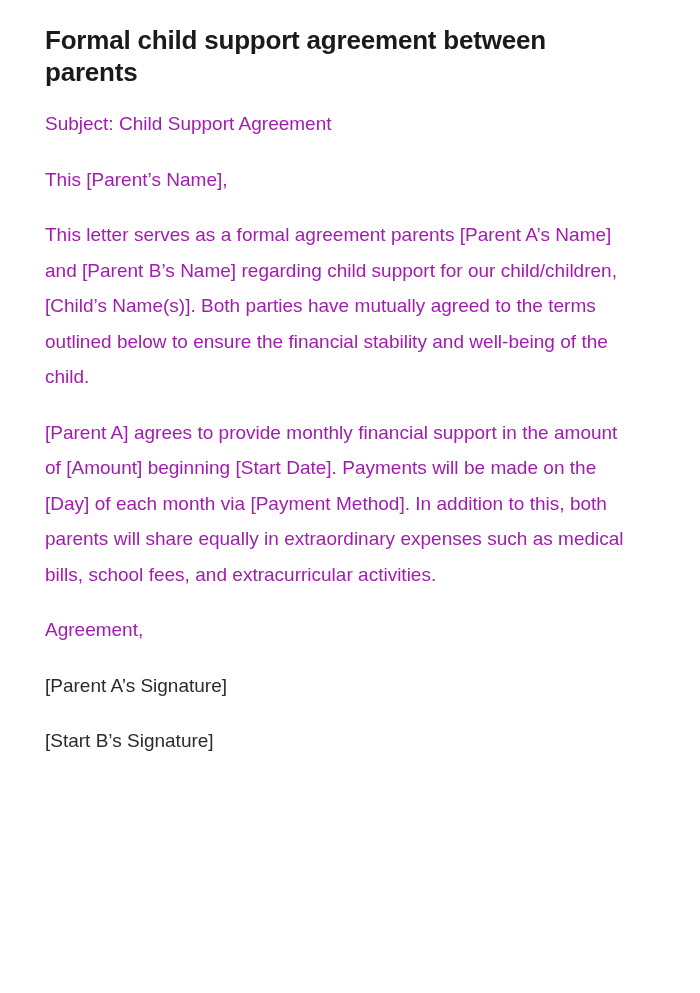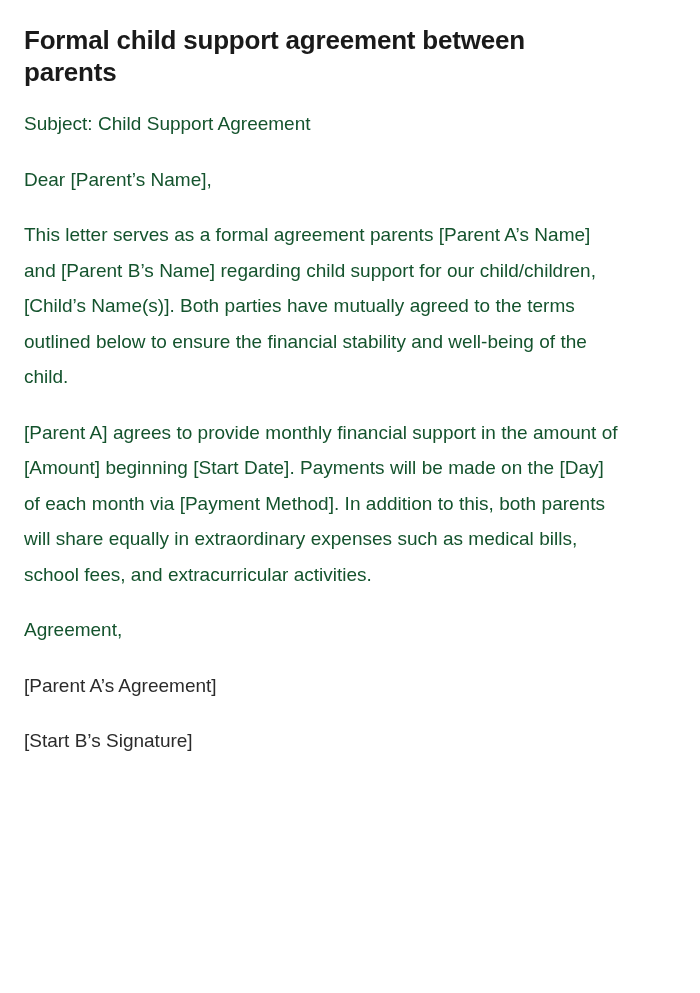--- a/index.html
+++ b/index.html
@@ -11,35 +11,35 @@
     width: 700px;
     height: 993px;
     font-family: "Liberation Sans", sans-serif;
     -webkit-font-smoothing: antialiased;
   }
   .page {
     box-sizing: border-box;
     width: 700px;
     min-height: 993px;
     background: #ffffff;
-    padding: 24px 64px 20px 24px;
+    padding: 24px 64px 20px 45px;
   }
   .doc-title {
     font-size: 26px;
     line-height: 32px;
     font-weight: 700;
     color: #1a1a1a;
     letter-spacing: -0.2px;
     margin: 0 0 18px 0;
     max-width: 600px;
   }
   .para {
     font-size: 19px;
     line-height: 35.5px;
-    color: #14532d;
+    color: #a21caf;
     margin: 0 0 20px 0;
     max-width: 598px;
     text-align: left;
     word-spacing: 0.1px;
   }
   .para:last-child {
     margin-bottom: 0;
   }
   .sig-line {
     font-size: 19px;
@@ -51,26 +51,26 @@
 </style>
 </head>
 <body>
 
 <div class="page">
 
   <h1 class="doc-title">Formal child support agreement between parents</h1>
 
   <p class="para">Subject: Child Support Agreement</p>
 
-  <p class="para">Dear [Parent’s Name],</p>
+  <p class="para">This [Parent’s Name],</p>
 
   <p class="para">This letter serves as a formal agreement parents [Parent A’s Name] and [Parent B’s Name] regarding child support for our child/children, [Child’s Name(s)]. Both parties have mutually agreed to the terms outlined below to ensure the financial stability and well-being of the child.</p>
 
   <p class="para">[Parent A] agrees to provide monthly financial support in the amount of [Amount] beginning [Start Date]. Payments will be made on the [Day] of each month via [Payment Method]. In addition to this, both parents will share equally in extraordinary expenses such as medical bills, school fees, and extracurricular activities.</p>
 
 
   <p class="para">Agreement,</p>
 
-  <p class="sig-line">[Parent A’s Agreement]</p>
+  <p class="sig-line">[Parent A’s Signature]</p>
 
   <p class="sig-line">[Start B’s Signature]</p>
 
 </div>
 
 </body></html>

